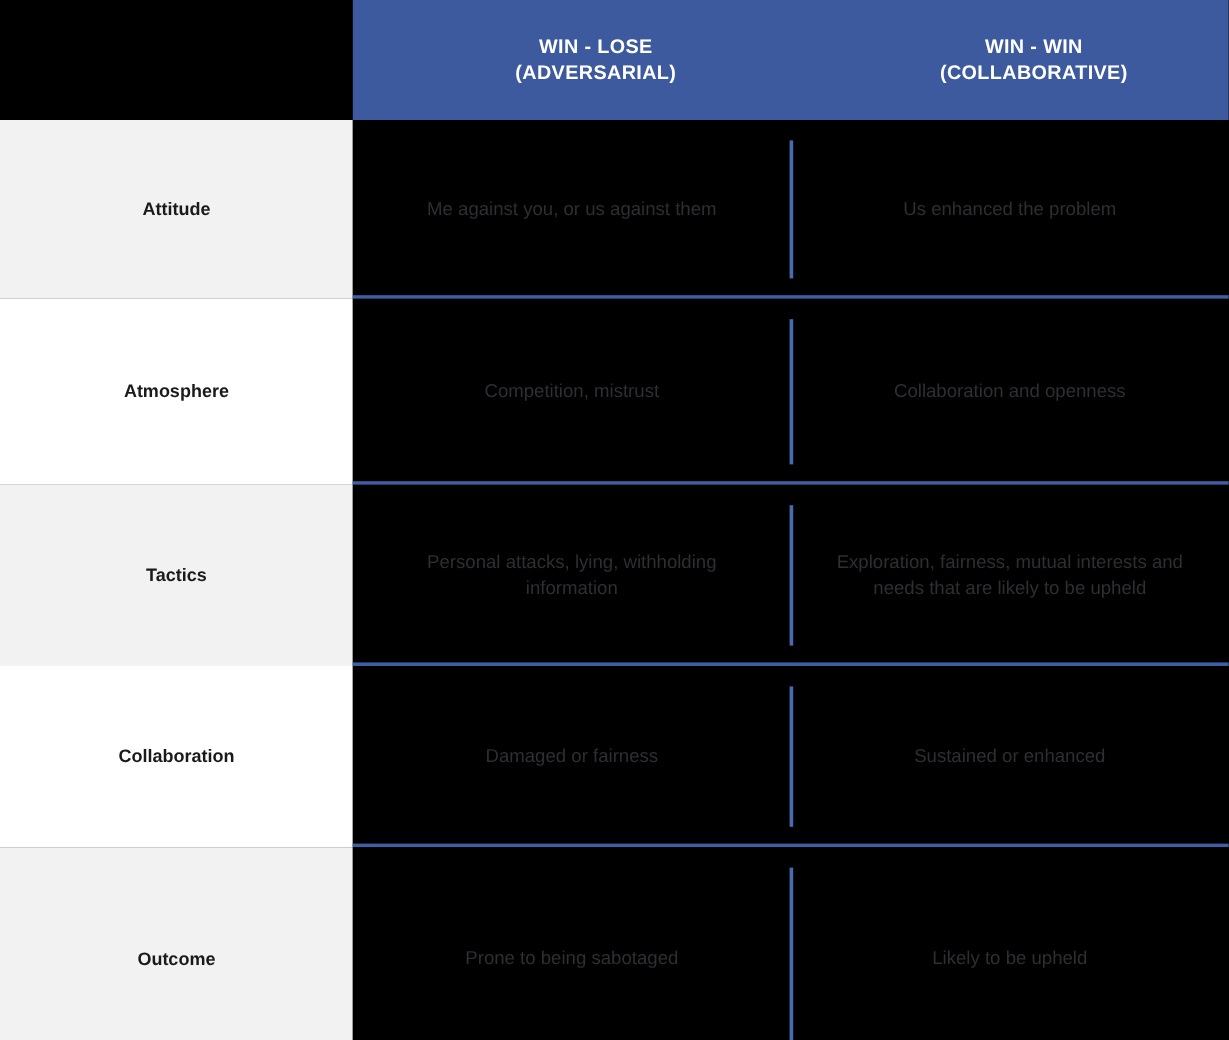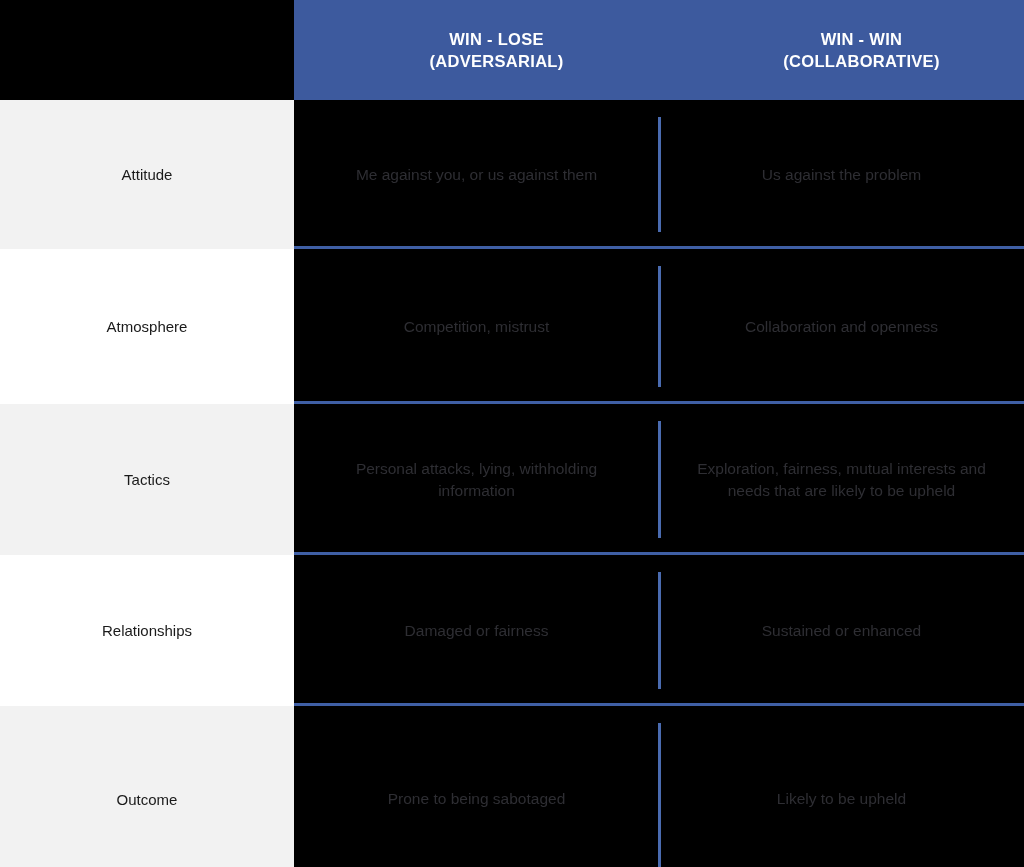--- a/index.html
+++ b/index.html
@@ -71,21 +71,21 @@
   .row-relationships { height: 151px; }
   .row-outcome       { height: 186px; }
 
   .row-label {
     width: 294px;
     flex: 0 0 294px;
     display: flex;
     align-items: center;
     justify-content: center;
     font-size: 15px;
-    font-weight: normal;
+    font-weight: bold;
     color: #1a1a1a;
     text-align: center;
   }
   .shade-light { background: #f2f2f2; }
   .shade-dark  { background: #ffffff; }
 
   .row-cells {
     flex: 1 1 auto;
     display: flex;
     position: relative;
@@ -147,21 +147,21 @@
     </div>
   </div>
 
   <div class="table-body">
 
     <div class="table-row row-attitude">
       <div class="row-label shade-light">Attitude</div>
       <div class="row-cells">
         <div class="body-cell">Me against you, or us against them</div>
         <div class="col-divider"></div>
-        <div class="body-cell">Us against the problem</div>
+        <div class="body-cell">Us enhanced the problem</div>
       </div>
       <div class="row-divider"></div>
     </div>
 
     <div class="table-row row-atmosphere">
       <div class="row-label shade-dark">Atmosphere</div>
       <div class="row-cells">
         <div class="body-cell">Competition, mistrust</div>
         <div class="col-divider"></div>
         <div class="body-cell">Collaboration and openness</div>
@@ -173,21 +173,21 @@
       <div class="row-label shade-light">Tactics</div>
       <div class="row-cells">
         <div class="body-cell">Personal attacks, lying, withholding information</div>
         <div class="col-divider"></div>
         <div class="body-cell">Exploration, fairness, mutual interests and needs that are likely to be upheld</div>
       </div>
       <div class="row-divider"></div>
     </div>
 
     <div class="table-row row-relationships">
-      <div class="row-label shade-dark">Relationships</div>
+      <div class="row-label shade-dark">Collaboration</div>
       <div class="row-cells">
         <div class="body-cell">Damaged or fairness</div>
         <div class="col-divider"></div>
         <div class="body-cell">Sustained or enhanced</div>
       </div>
       <div class="row-divider"></div>
     </div>
 
     <div class="table-row row-outcome">
       <div class="row-label shade-light">Outcome</div>

